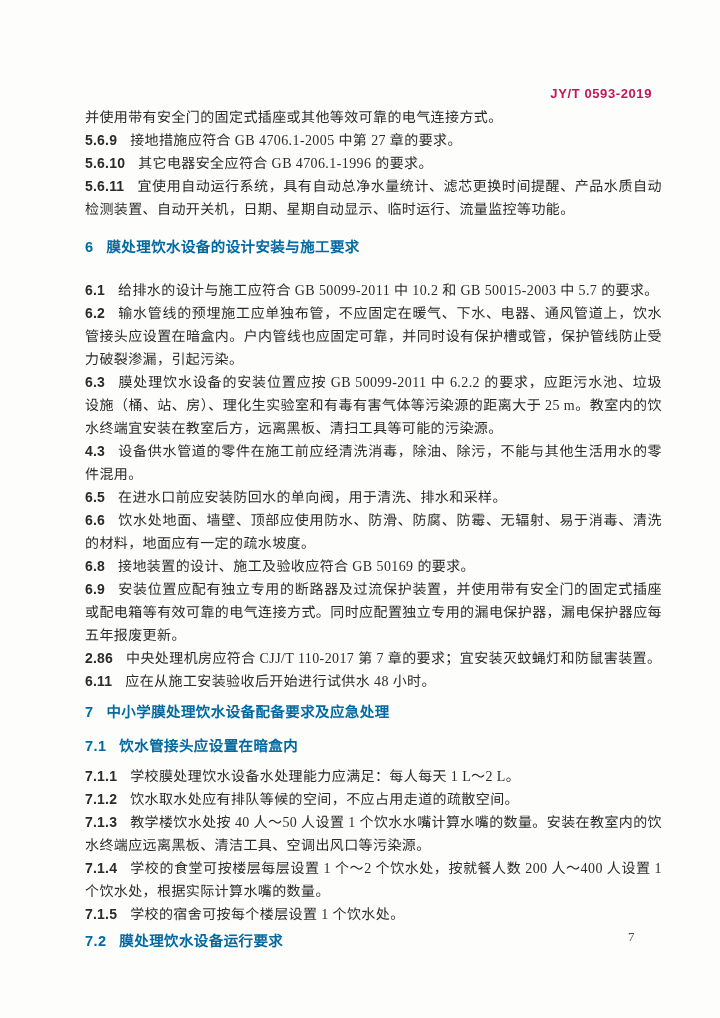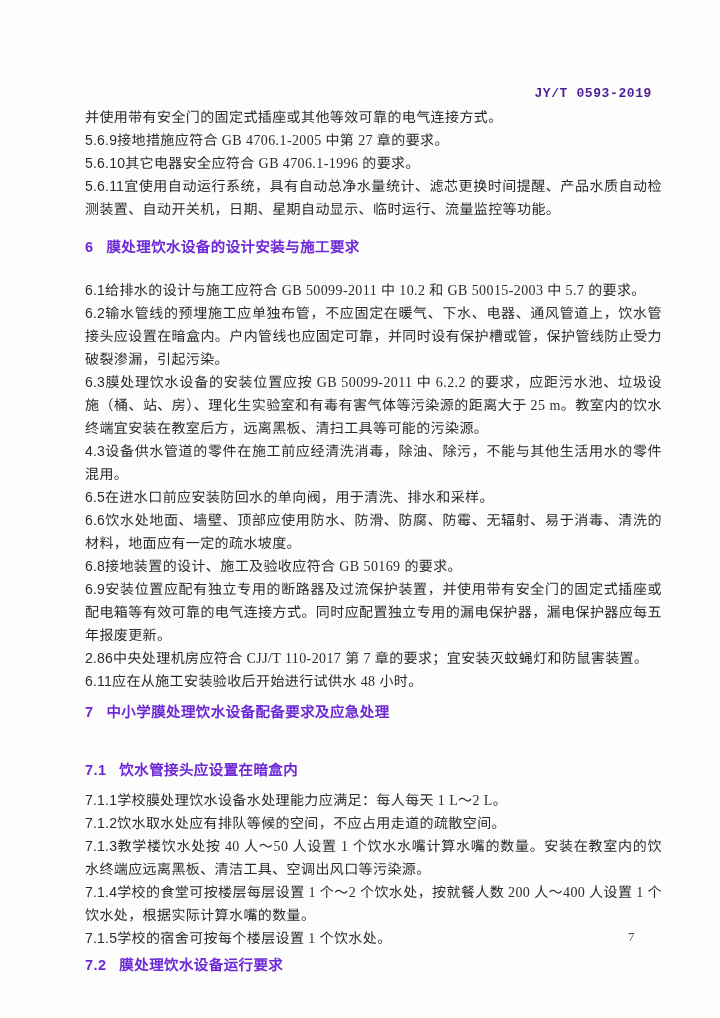--- a/index.html
+++ b/index.html
@@ -15,57 +15,58 @@
     color: #2b2b2b;
     font-family: "Liberation Serif", "DejaVu Serif", serif;
     overflow: hidden;
   }
   .header {
     position: absolute;
     top: 86px;
     left: 0;
     right: 68px;
     text-align: right;
-    font-family: Liberation Mono, monospace;
+    font-family: Liberation Sans, sans-serif;
     font-size: 13px;
     font-weight: 600;
     letter-spacing: 0.6px;
-    color: #4c1d95;
+    color: #be185d;
   }
   .doc-body {
     position: absolute;
     top: 106px;
     left: 85px;
     width: 577px;
     font-size: 14px;
     line-height: 23px;
     letter-spacing: 0.4px;
     text-align: justify;
   }
   .para {
     margin: 0;
   }
   .cnum {
     font-family: "Liberation Sans", "DejaVu Sans", sans-serif;
-    font-weight: 400;
+    font-weight: 700;
     letter-spacing: 0.2px;
+    margin-right: 13px;
     white-space: nowrap;
   }
   .hsec {
     font-family: "Liberation Sans", "DejaVu Sans", sans-serif;
     font-weight: 700;
     font-size: 14.5px;
     line-height: 23px;
     margin: 0;
     text-align: left;
-    color: #6d28d9;
+    color: #0369a1;
   }
   .hnum { margin-right: 13px; white-space: nowrap; }
   .h-sec6 { margin-top: 15px; margin-bottom: 20px; }
-  .h-sec7 { margin-top: 8px;  margin-bottom: 35px; }
+  .h-sec7 { margin-top: 8px;  margin-bottom: 11px; }
   .h-sub71 { margin-bottom: 7px; }
   .h-sub72 { margin-top: 4px; }
   .pageno {
     position: absolute;
     top: 929px;
     left: 628px;
     font-size: 13px;
     font-family: "Liberation Serif", "DejaVu Serif", serif;
     color: #4a4a4a;
   }

